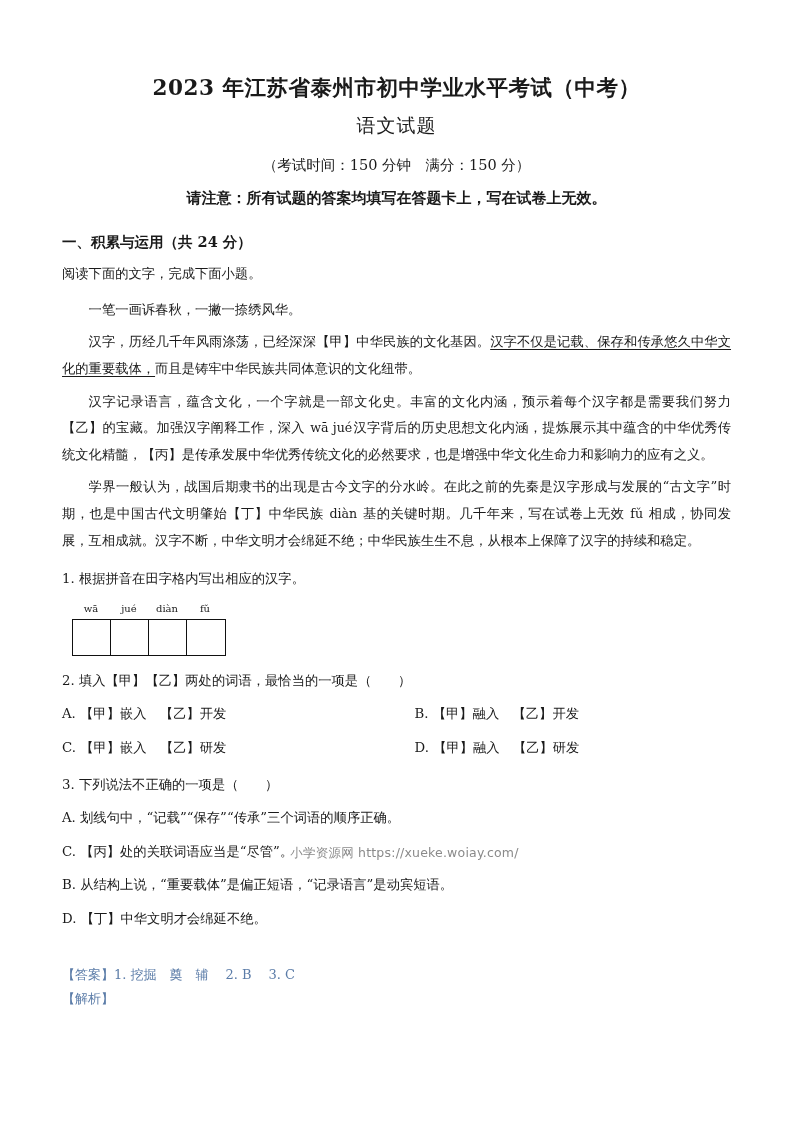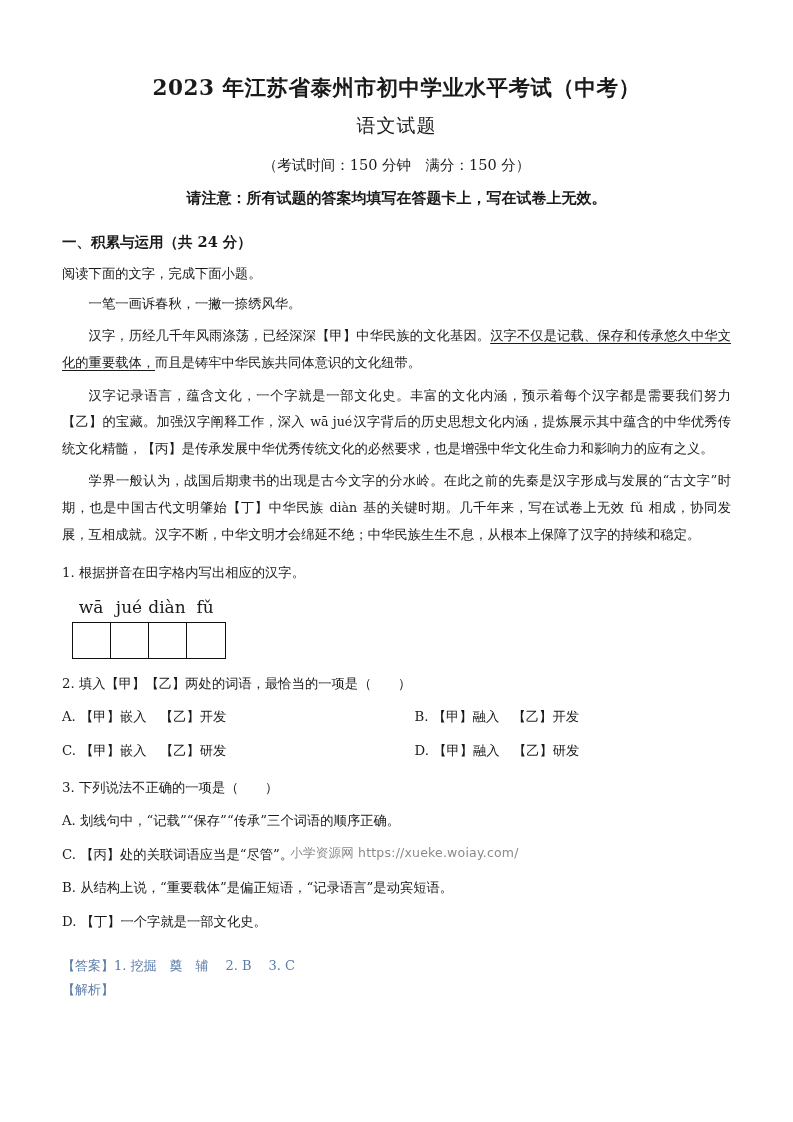--- a/index.html
+++ b/index.html
@@ -60,21 +60,21 @@
     font-size: 14.5px;
     font-weight: bold;
     margin: 21px 0 0 0;
     line-height: 1.5;
   }
 
   
   .lead-line {
     font-size: 13.3px;
     line-height: 1.75;
-    margin: 9px 0 6px 0;
+    margin: 9px 0 12px 0;
   }
   .para {
     font-size: 13.3px;
     line-height: 2.0;
     margin: 6px 0 0 0;
     text-align: justify;
     text-justify: inter-character;
     text-indent: 2em;
   }
   .u {
@@ -108,21 +108,21 @@
   .opt-single {
     font-size: 13.3px;
     line-height: 1.7;
     margin: 11px 0 0 0;
   }
 
   
   .grid-wrap { margin: 11px 0 0 10px; }
   .grid-pinyin {
     display: flex;
-    font-size: 17px;
+    font-size: 10px;
     line-height: 1.3;
     margin-bottom: 4px;
   }
   .grid-pinyin span {
     width: 38px;
     text-align: center;
     display: block;
   }
   .grid-boxes {
     display: flex;
@@ -132,21 +132,21 @@
   }
   .grid-cell {
     width: 38px;
     height: 35px;
     border-right: 1.6px solid #111111;
     box-sizing: border-box;
   }
   .grid-cell:last-child { border-right: none; }
 
   
-  .ans-block { margin-top: 20px; }
+  .ans-block { margin-top: 32px; }
   .ans-line {
     font-size: 13px;
     line-height: 1.9;
     color: #5b7ca8;
   }
   .ans-line .gap { display: inline-block; width: 1.3em; }
 
   
   .footer {
     position: absolute;
@@ -212,21 +212,21 @@
   </div>
   <div class="opt-row">
     <div class="opt-col">C. 【甲】嵌入　【乙】研发</div>
     <div class="opt-col second">D. 【甲】融入　【乙】研发</div>
   </div>
 
   <div class="q">3. 下列说法不正确的一项是（　　）</div>
   <div class="opt-single">A. 划线句中，“记载”“保存”“传承”三个词语的顺序正确。</div>
   <div class="opt-single">C. 【丙】处的关联词语应当是“尽管”。</div>
   <div class="opt-single">B. 从结构上说，“重要载体”是偏正短语，“记录语言”是动宾短语。</div>
-  <div class="opt-single">D. 【丁】一个字就是一部文化史。</div>
+  <div class="opt-single">D. 【丁】中华文明才会绵延不绝。</div>
 
   <div class="ans-block">
     <div class="ans-line">
       <span>【答案】</span><span>1. 挖掘　奠　辅</span><span class="gap"></span><span>2. B</span><span class="gap"></span><span>3. C</span>
     </div>
     <div class="ans-line">【解析】</div>
   </div>
 
   <div class="footer">
     <span>小学资源网</span>

